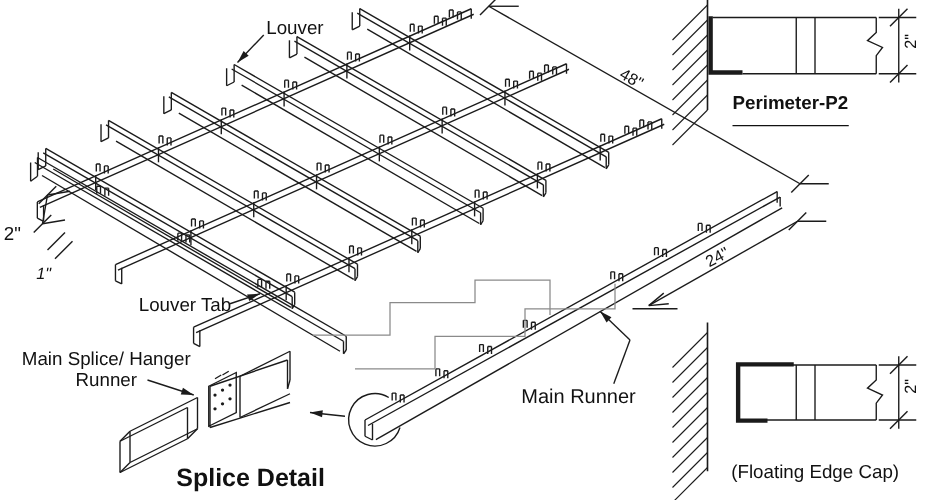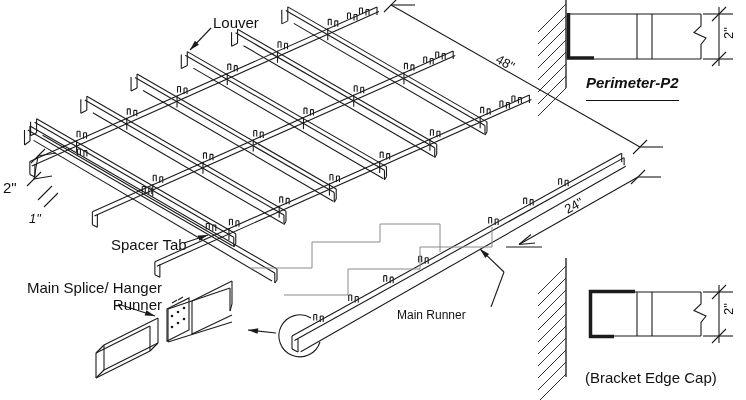--- a/index.html
+++ b/index.html
@@ -3,25 +3,25 @@
 <meta charset="utf-8">
 <style>
   html,body{margin:0;padding:0;background:#fff;}
   .canvas{position:relative;width:746px;height:400px;background:#fff;overflow:hidden;
           font-family:"Liberation Sans", sans-serif;color:#111;}
   .canvas svg{position:absolute;left:0;top:0;}
   .lbl{position:absolute;white-space:nowrap;font-size:15px;color:#111;line-height:1.1;}
   .lbl.small{font-size:13px;}
   .lbl.italic{font-style:italic;font-size:13px;}
   .lbl.caption{font-size:20px;font-weight:bold;}
-  .lbl.dtitle{font-size:15px;font-weight:bold;border-bottom:1.6px solid #111;padding-bottom:8px;font-style:italic;}
+  .lbl.dtitle{font-size:15px;font-weight:bold;border-bottom:1.6px solid #111;padding-bottom:8px;}
   .lbl.rot30{transform:rotate(30deg);transform-origin:center center;width:36px;text-align:center;}
   .lbl.rotm28{transform:rotate(-28deg);transform-origin:center center;width:36px;text-align:center;}
   .lbl.rotm90{transform:rotate(-90deg);transform-origin:center center;width:34px;text-align:center;}
-  .two-line{text-align:right;width:154px;white-space:normal;}
+  .two-line{text-align:center;width:154px;white-space:normal;}
 </style>
 </head>
 <body>
 
 <div class="canvas">
 
   <svg id="art" width="746" height="400" viewBox="0 0 746 400">
       <line x1="287.7875" y1="6.868500000000001" x2="486.9675" y2="121.8685" stroke="#1b1b1b" stroke-width="1.1" fill="none"></line>
       <line x1="285.7875" y1="10.4685" x2="484.9675" y2="125.46849999999999" stroke="#1b1b1b" stroke-width="1.1" fill="none"></line>
       <line x1="293.7875" y1="23.3685" x2="483.9675" y2="134.0685" stroke="#1b1b1b" stroke-width="1.1" fill="none"></line>
@@ -260,30 +260,31 @@
       <line x1="652" y1="292" x2="652" y2="336" stroke="#1b1b1b" stroke-width="1.1" fill="none"></line>
       <path d="M701,292 V304 L694,310.5 L706,316 L701,322.5 V336" stroke="#1b1b1b" stroke-width="1.1" fill="none"></path>
       <line x1="703" y1="292" x2="733" y2="292" stroke="#1b1b1b" stroke-width="1.1" fill="none"></line>
       <line x1="703" y1="336" x2="733" y2="336" stroke="#1b1b1b" stroke-width="1.1" fill="none"></line>
       <line x1="719" y1="285" x2="719" y2="343" stroke="#1b1b1b" stroke-width="1.1" fill="none"></line>
       <line x1="712" y1="299" x2="726" y2="285" stroke="#1b1b1b" stroke-width="1.1" fill="none"></line>
       <line x1="712" y1="343" x2="726" y2="329" stroke="#1b1b1b" stroke-width="1.1" fill="none"></line>
     </svg>
 
   <div class="lbl" style="left:213px;top:15px;">Louver</div>
-  <div class="lbl" style="left:111px;top:237px;">Spacer Tab</div>
-  <div class="lbl" style="left:397px;top:309px;font-size:12px;">Main Runner</div>
+  <div class="lbl" style="left:111px;top:237px;">Louver Tab</div>
+  <div class="lbl" style="left:417px;top:309px;font-size:16px;">Main Runner</div>
   <div class="lbl two-line" style="left:8px;top:280px;">
     <span>Main Splice/ Hanger</span><br>
     <span>Runner</span>
   </div>
+  <div class="lbl caption" style="left:141px;top:372px;">Splice Detail</div>
 
   <div class="lbl small rot30" style="left:487px;top:56px;">48"</div>
   <div class="lbl small rotm28" style="left:556px;top:199px;">24"</div>
   <div class="lbl" style="left:3px;top:180px;">2"</div>
   <div class="lbl italic" style="left:29px;top:212px;">1"</div>
 
   <div class="lbl dtitle" style="left:586px;top:75px;">Perimeter-P2</div>
   <div class="lbl small rotm90" style="left:712px;top:26px;">2"</div>
 
-  <div class="lbl" style="left:585px;top:370px;">(Bracket Edge Cap)</div>
+  <div class="lbl" style="left:585px;top:370px;">(Floating Edge Cap)</div>
   <div class="lbl small rotm90" style="left:712px;top:302px;">2"</div>
 </div>
 
 </body></html>

